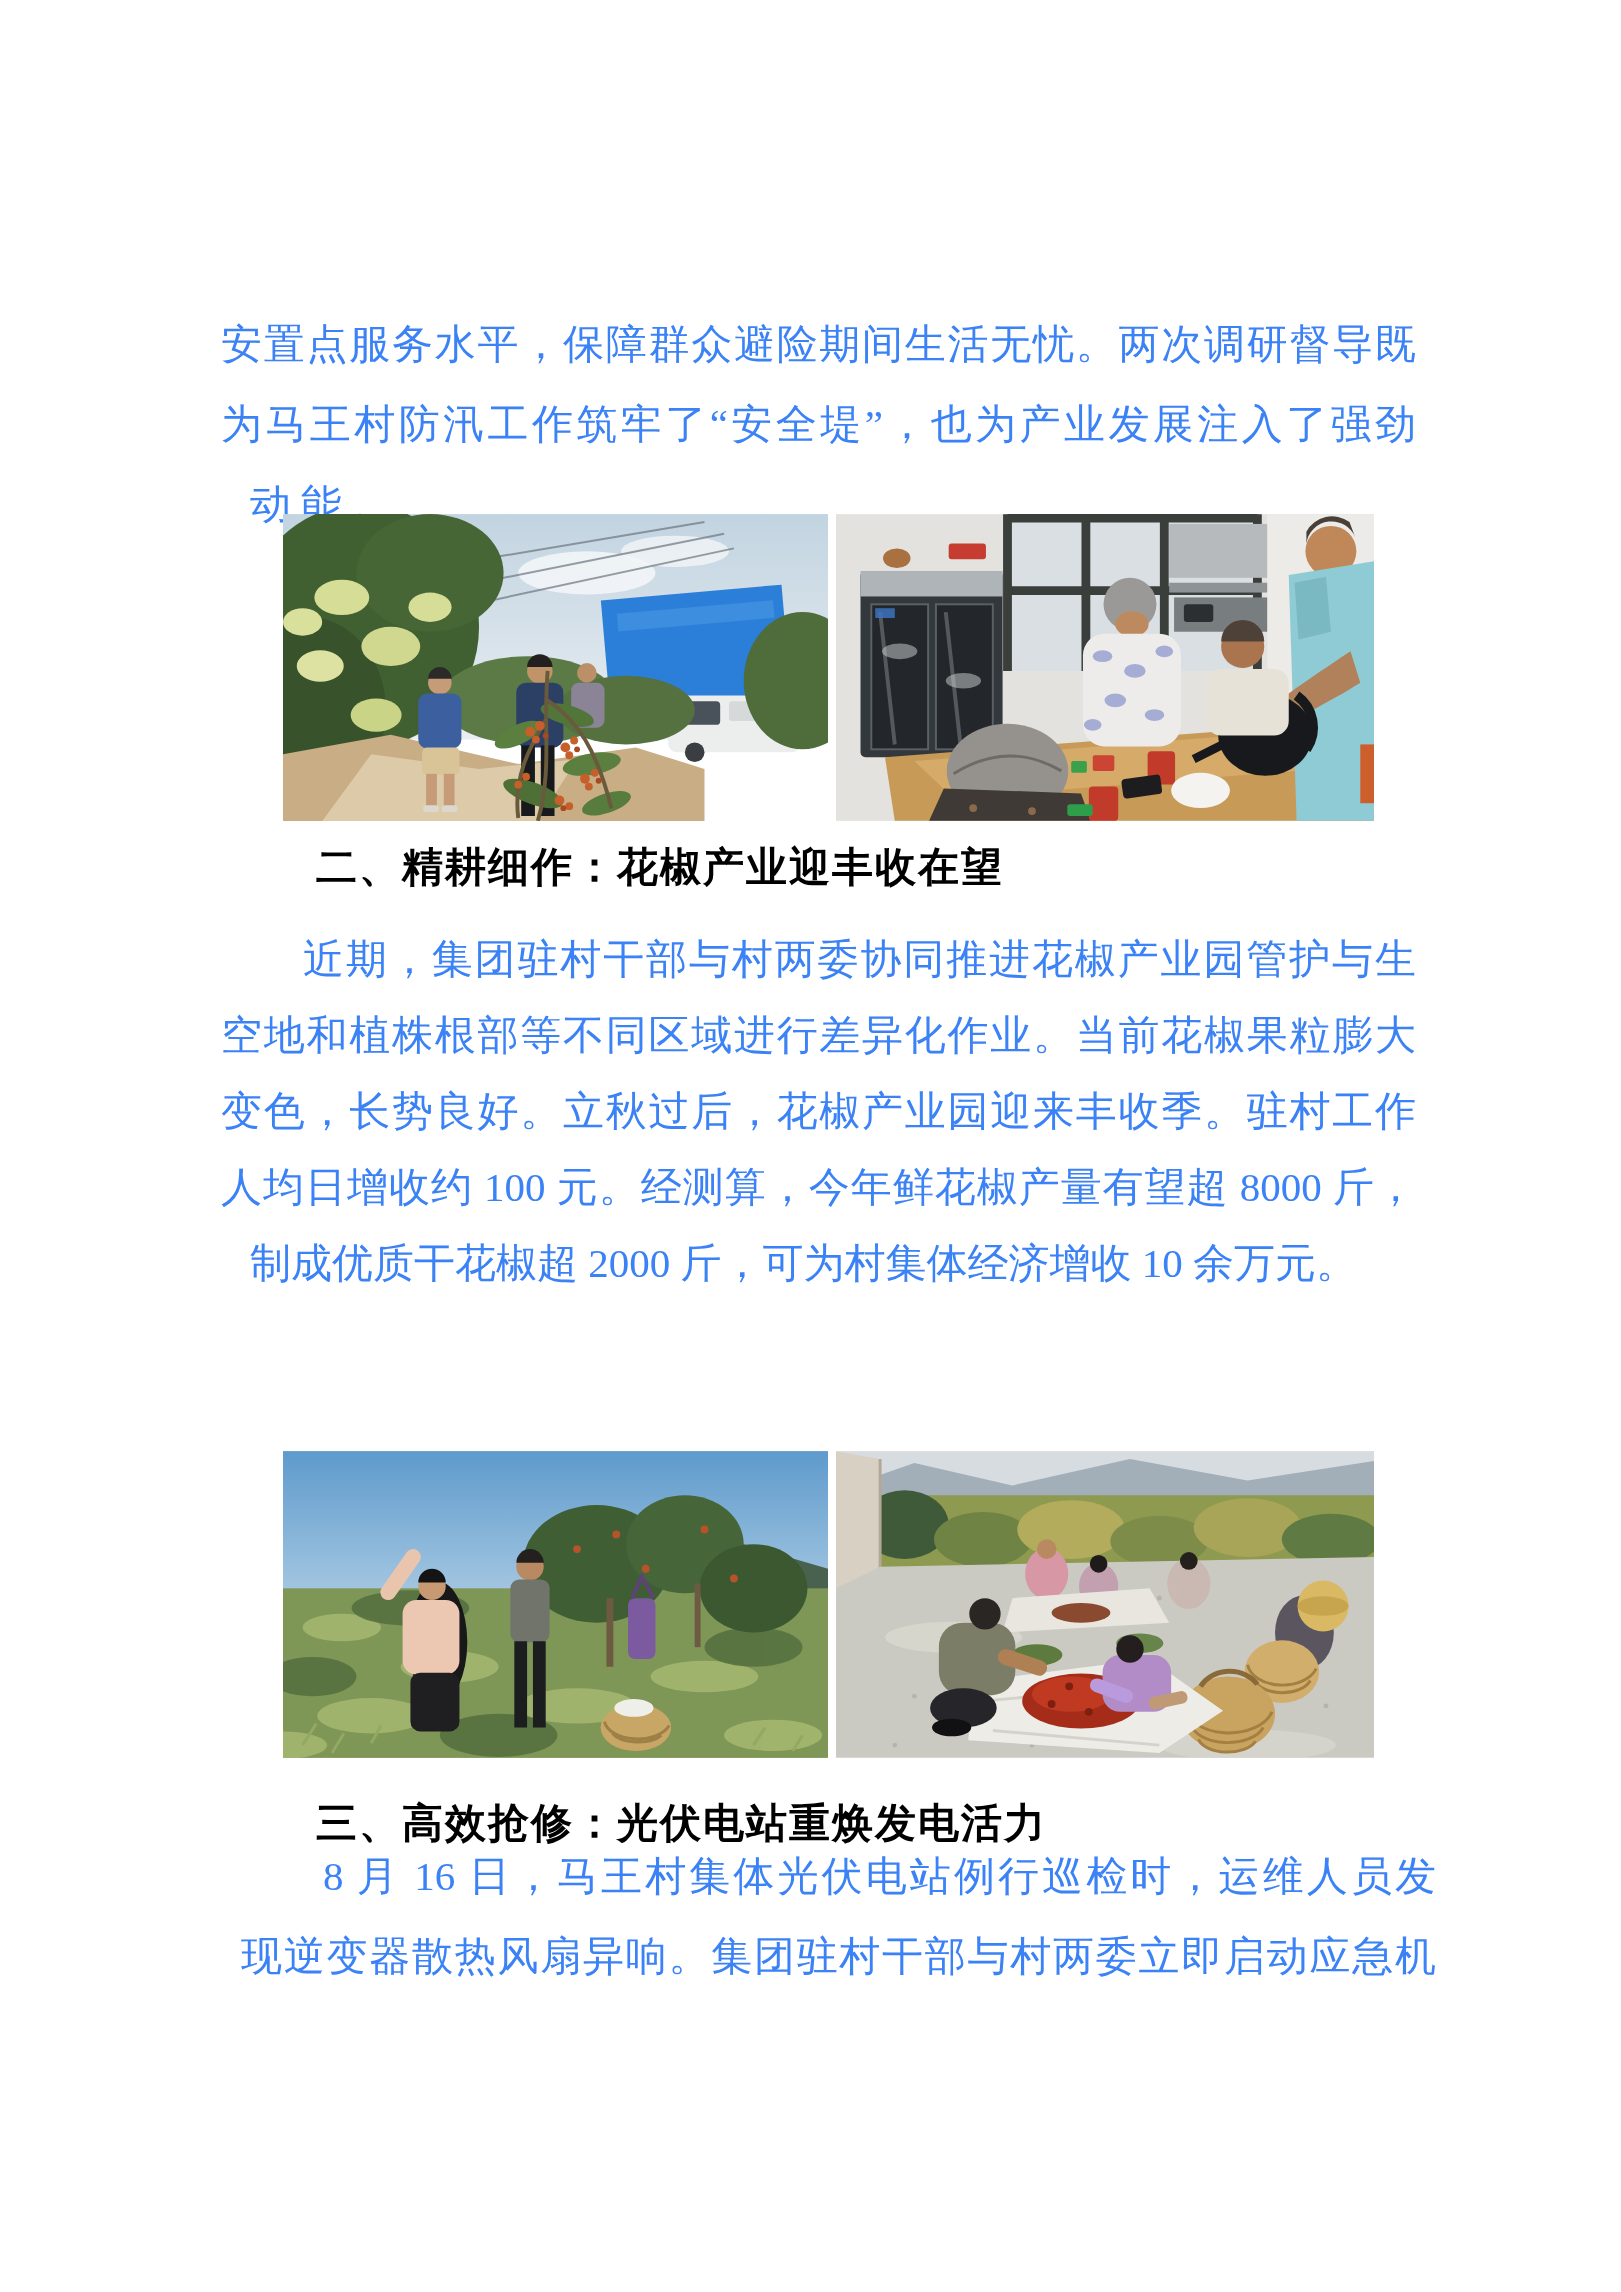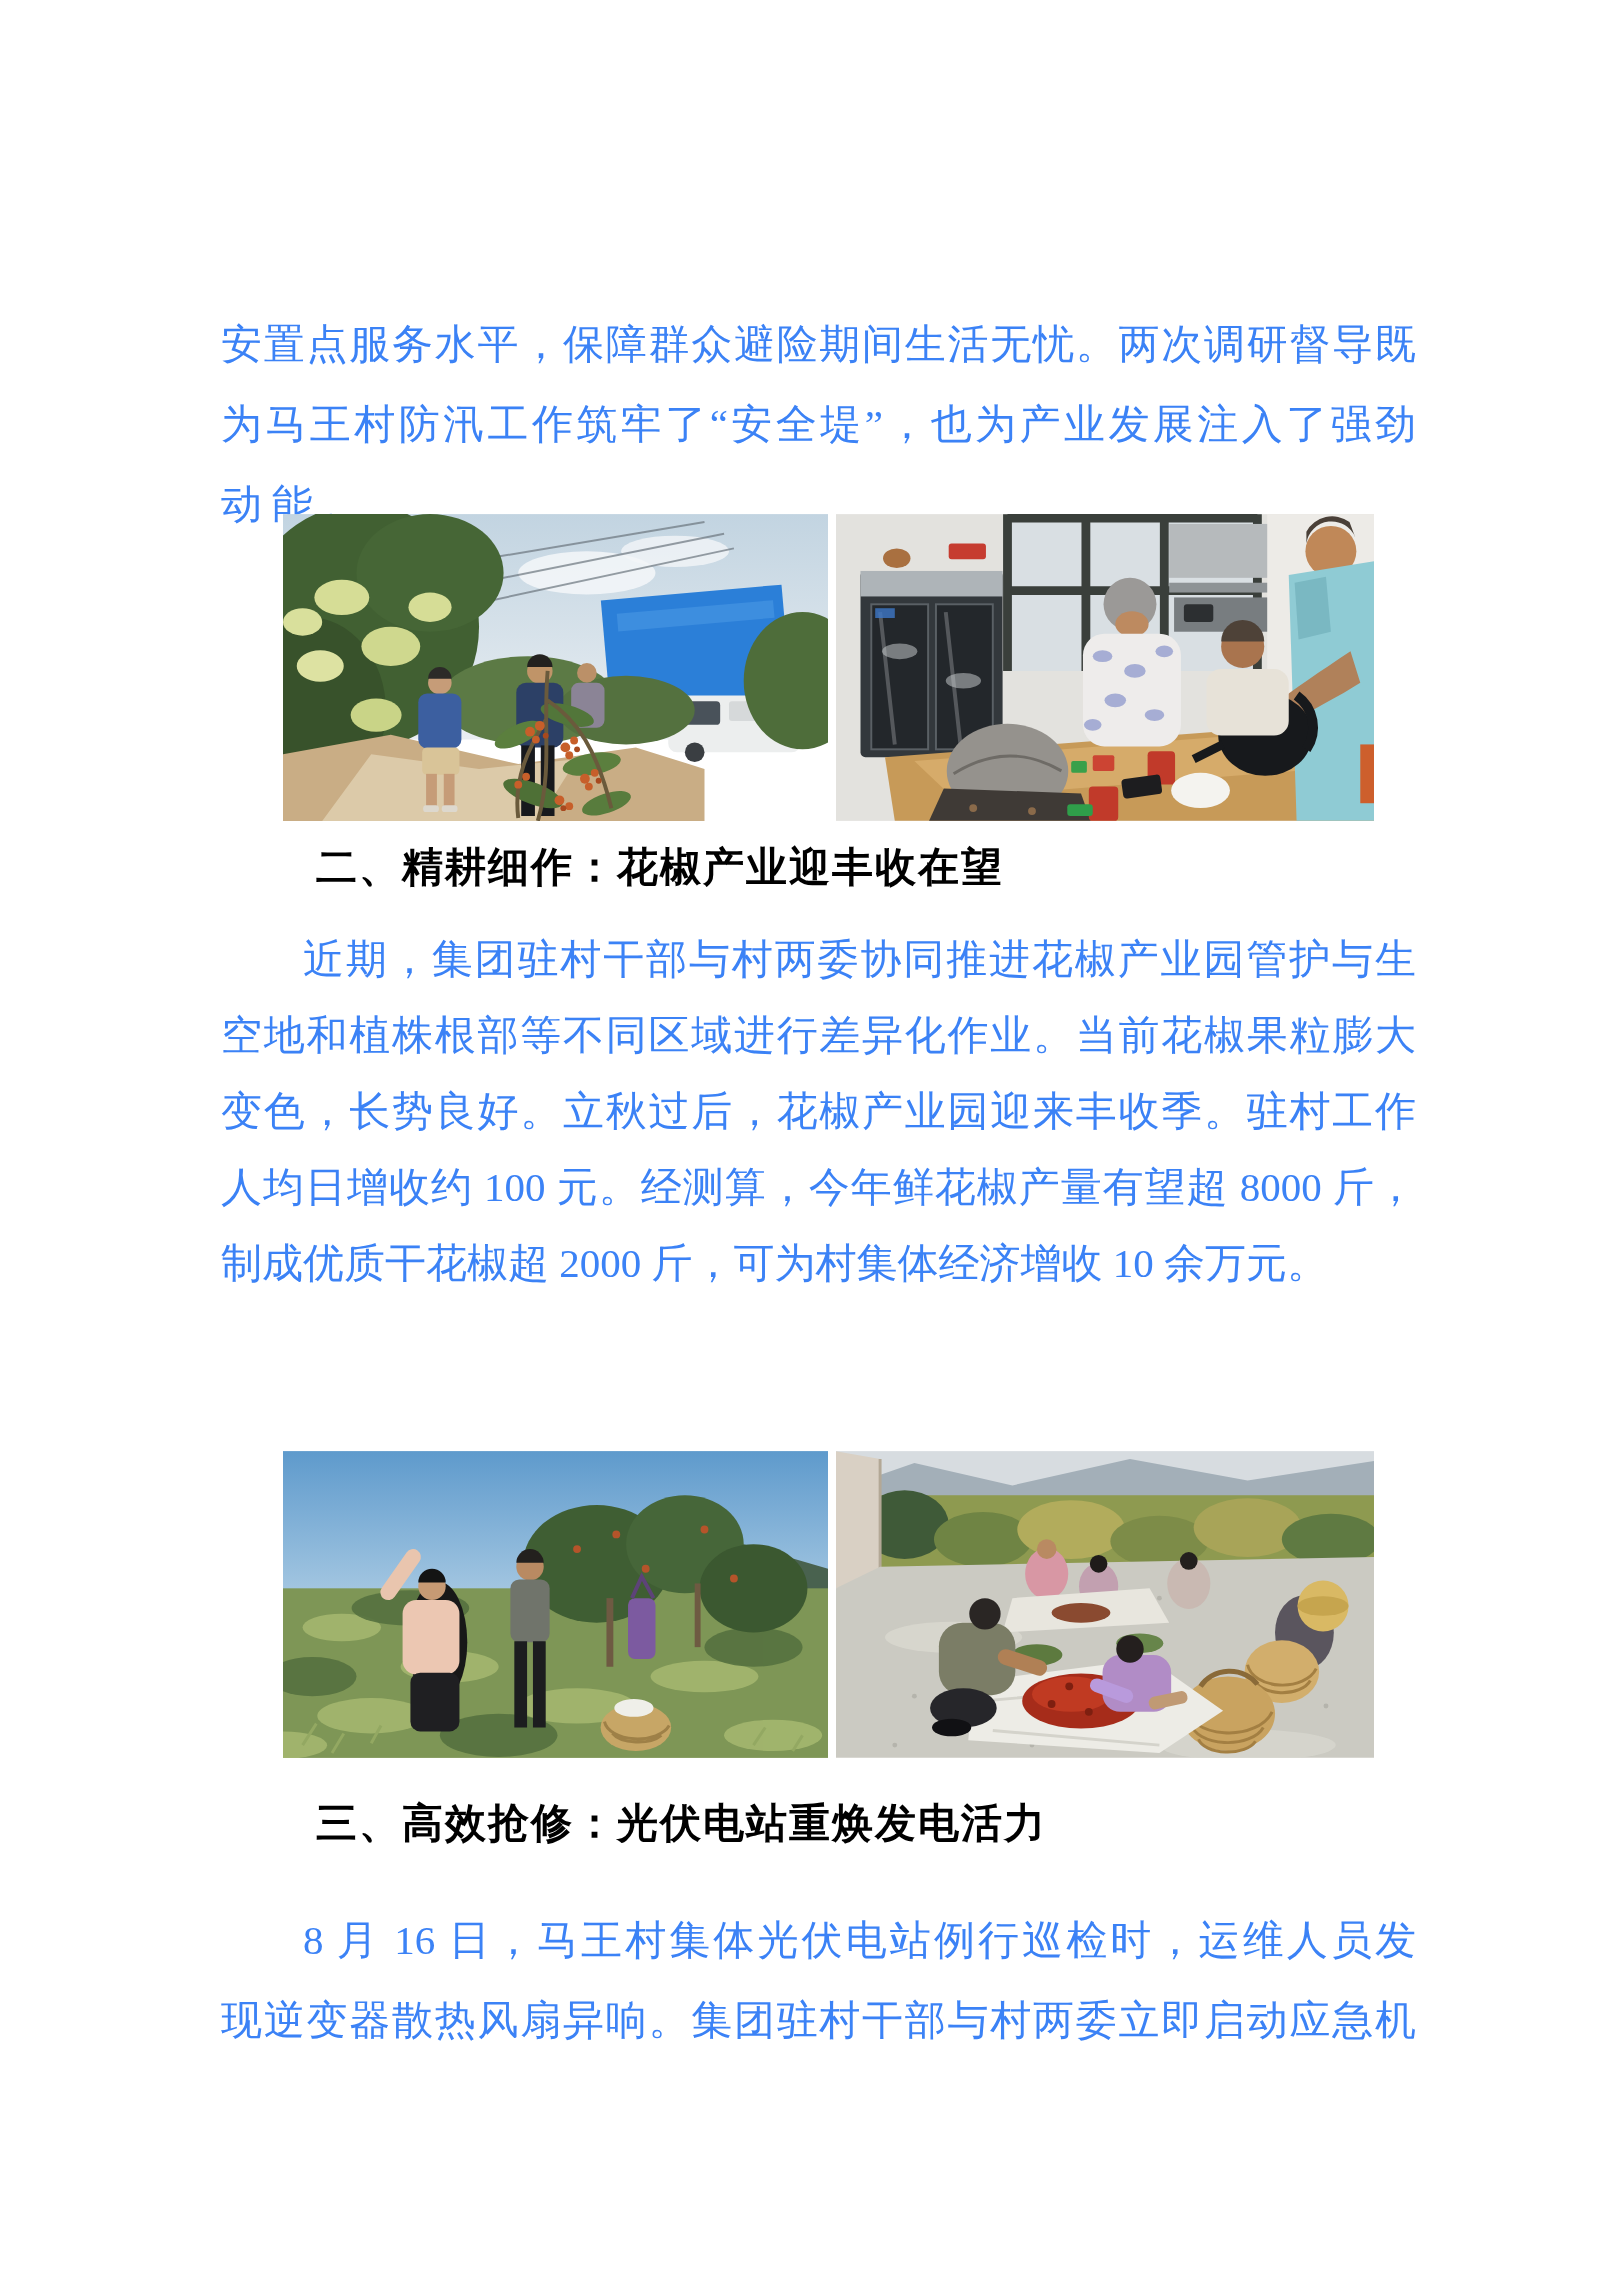--- a/index.html
+++ b/index.html
@@ -14,21 +14,21 @@
   .tline{
     font-family:"Liberation Serif", serif;
     font-size:41px;
     height:80px;line-height:80px;
     text-align:justify;text-align-last:justify;
     overflow:hidden;
     color:#3b82f6;
   }
   .p2 .tline{height:76px;line-height:76px;}
   .indent{text-indent:82px;}
-  .lastline{text-align-last:left;}
+  .lastline{text-align-last:left;margin-left:29px;}
   .spread{letter-spacing:9.8px;}
   .headline{
     position:absolute;left:316px;width:1111px;
     font-family:"Liberation Sans", sans-serif;
     font-weight:700;font-size:41px;line-height:49px;
     color:#000;letter-spacing:2px;
     white-space:nowrap;overflow:hidden;
   }
   .photo-row{position:absolute;left:283px;width:1091px;height:307px;}
   .photo{position:absolute;top:0;display:block;}
@@ -342,19 +342,19 @@
 
       <rect x="272" y="208" width="70" height="58" rx="18" fill="#b18cc6"></rect>
       <circle cx="300" cy="202" r="14" fill="#241f1e"></circle>
       <rect x="262" y="230" width="46" height="14" rx="7" fill="#b99adc" transform="rotate(20 262 230)"></rect>
       <rect x="318" y="252" width="40" height="13" rx="6" fill="#c09a74" transform="rotate(-12 318 252)"></rect>
     </svg>
   </div>
 
   <div class="headline" style="top:1799px;">三、高效抢修：光伏电站重焕发电活力</div>
 
-  <div class="textblock" style="top:1900px;">
+  <div class="textblock" style="top:1836px;margin-left:20px;">
     <div class="tline indent">8 月 16 日，马王村集体光伏电站例行巡检时，运维人员发</div>
     <div class="tline">现逆变器散热风扇异响。集团驻村干部与村两委立即启动应急机</div>
   </div>
 
 </div>
 
 
 </body></html>

